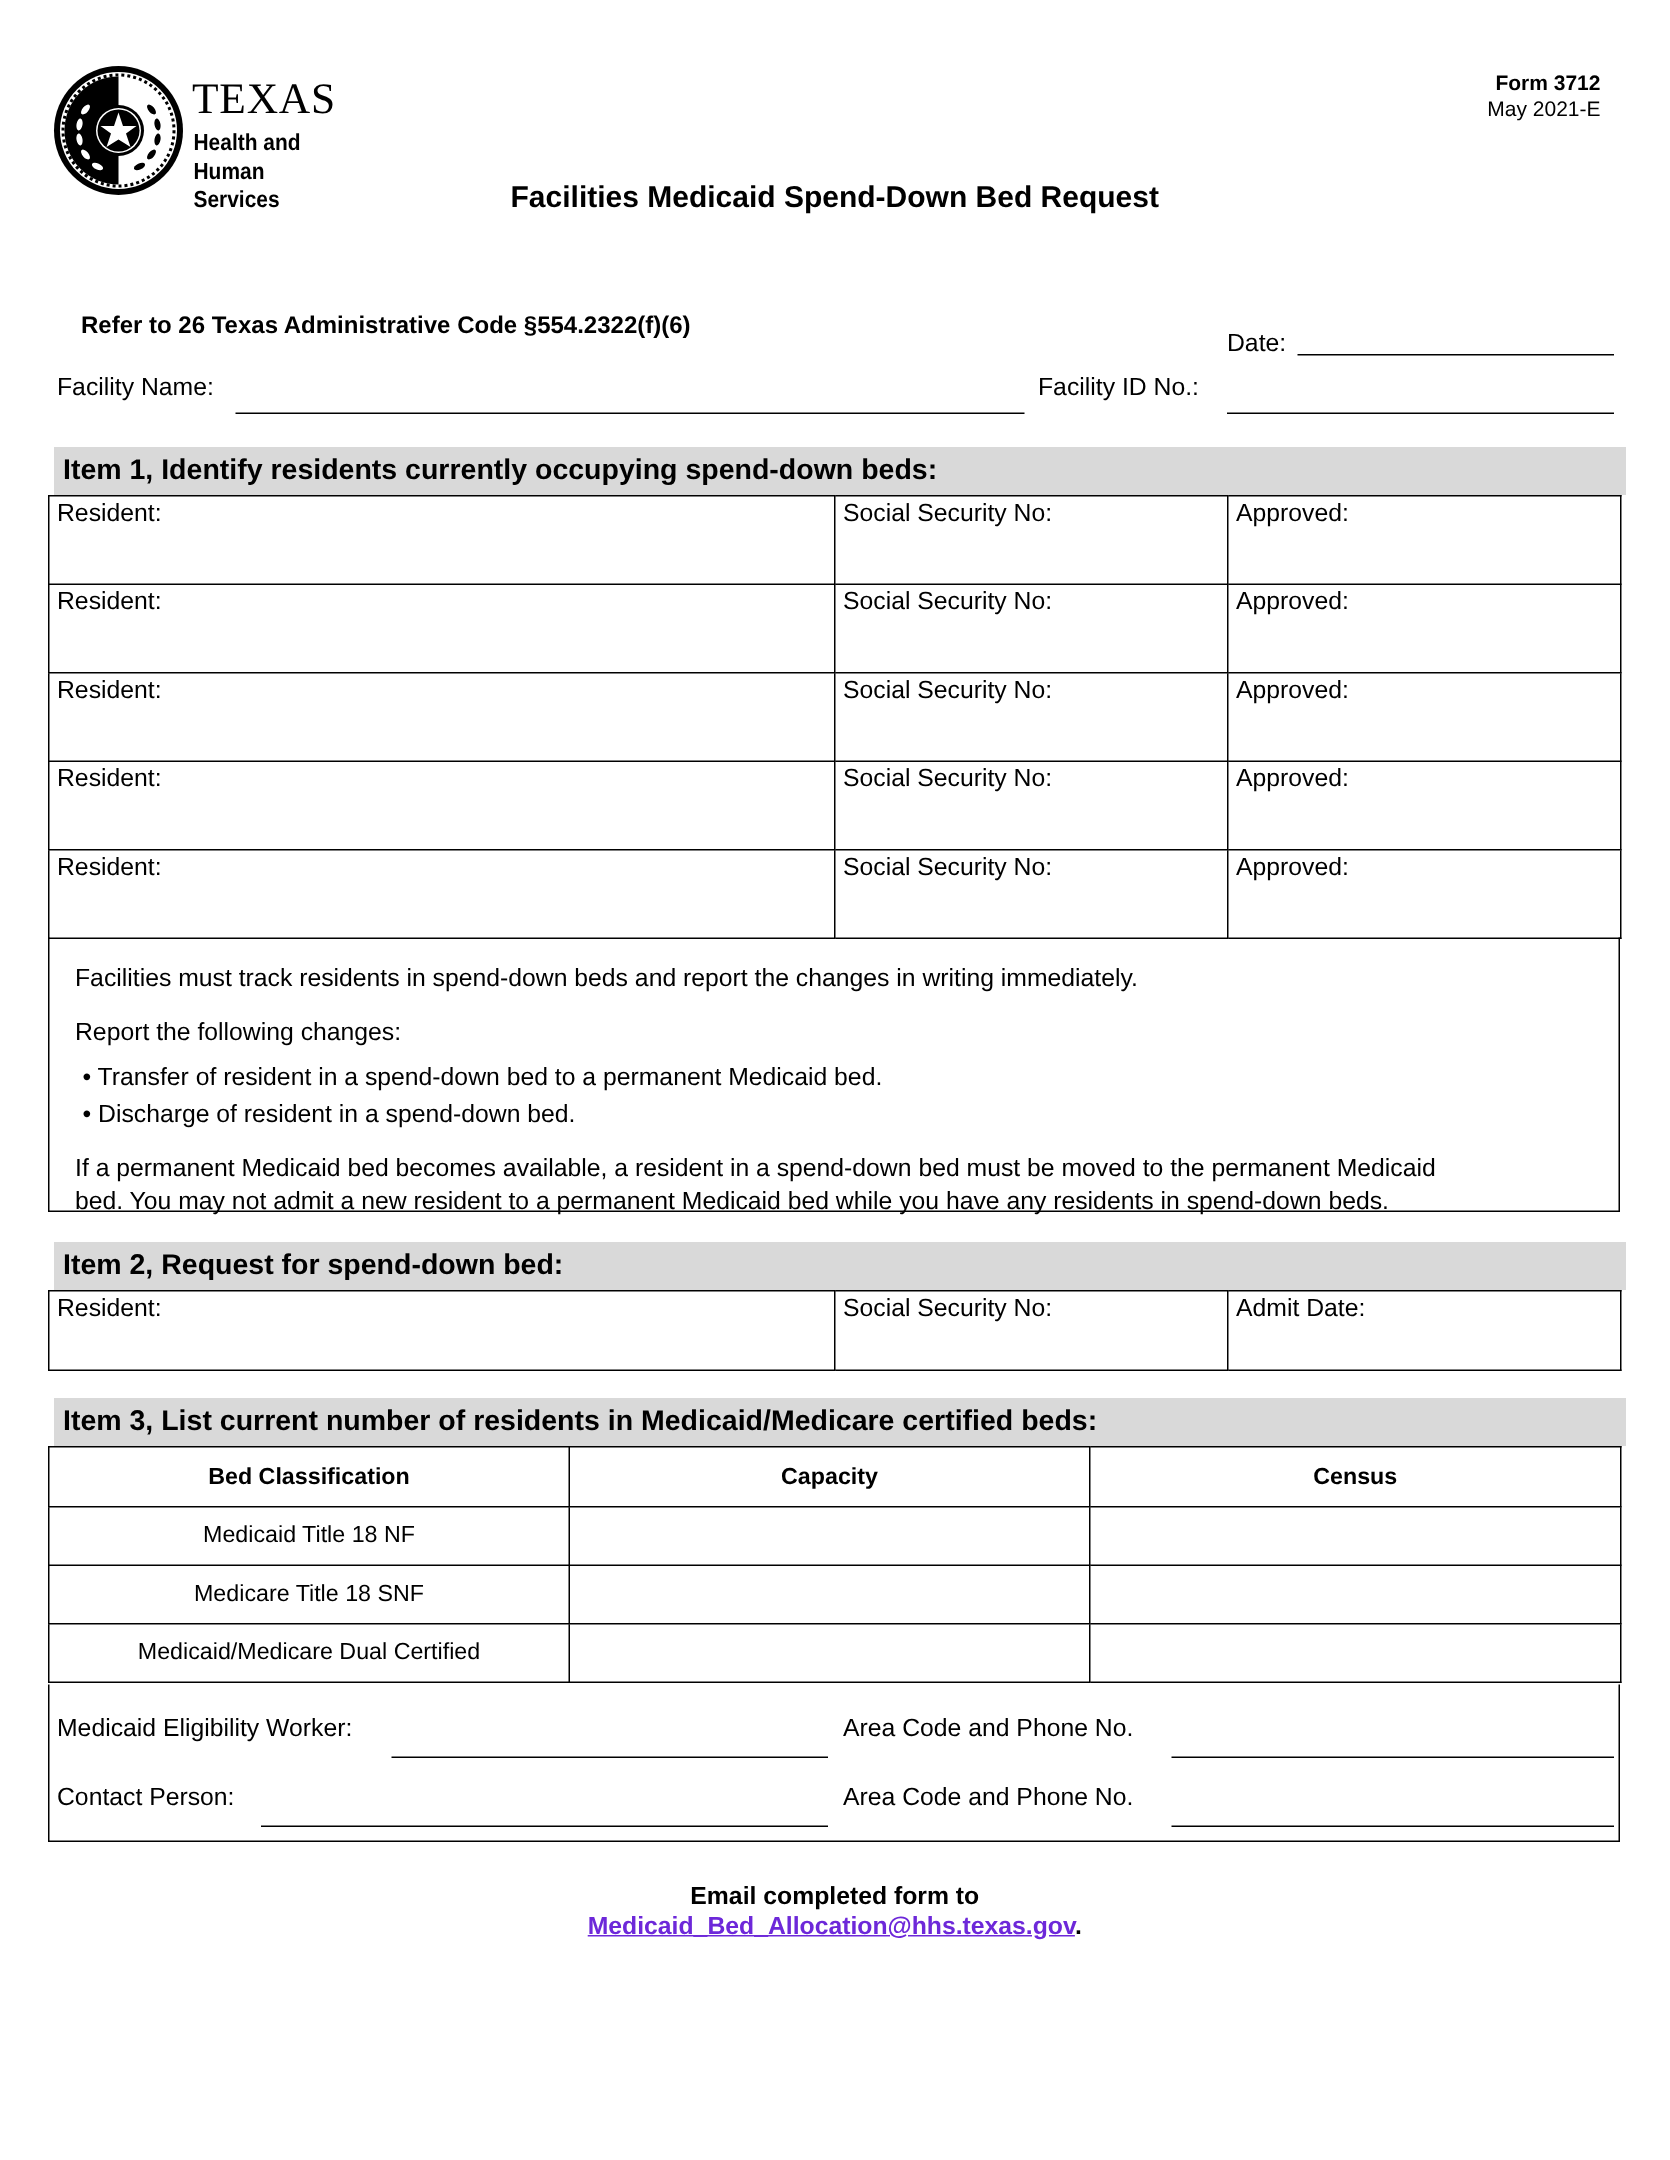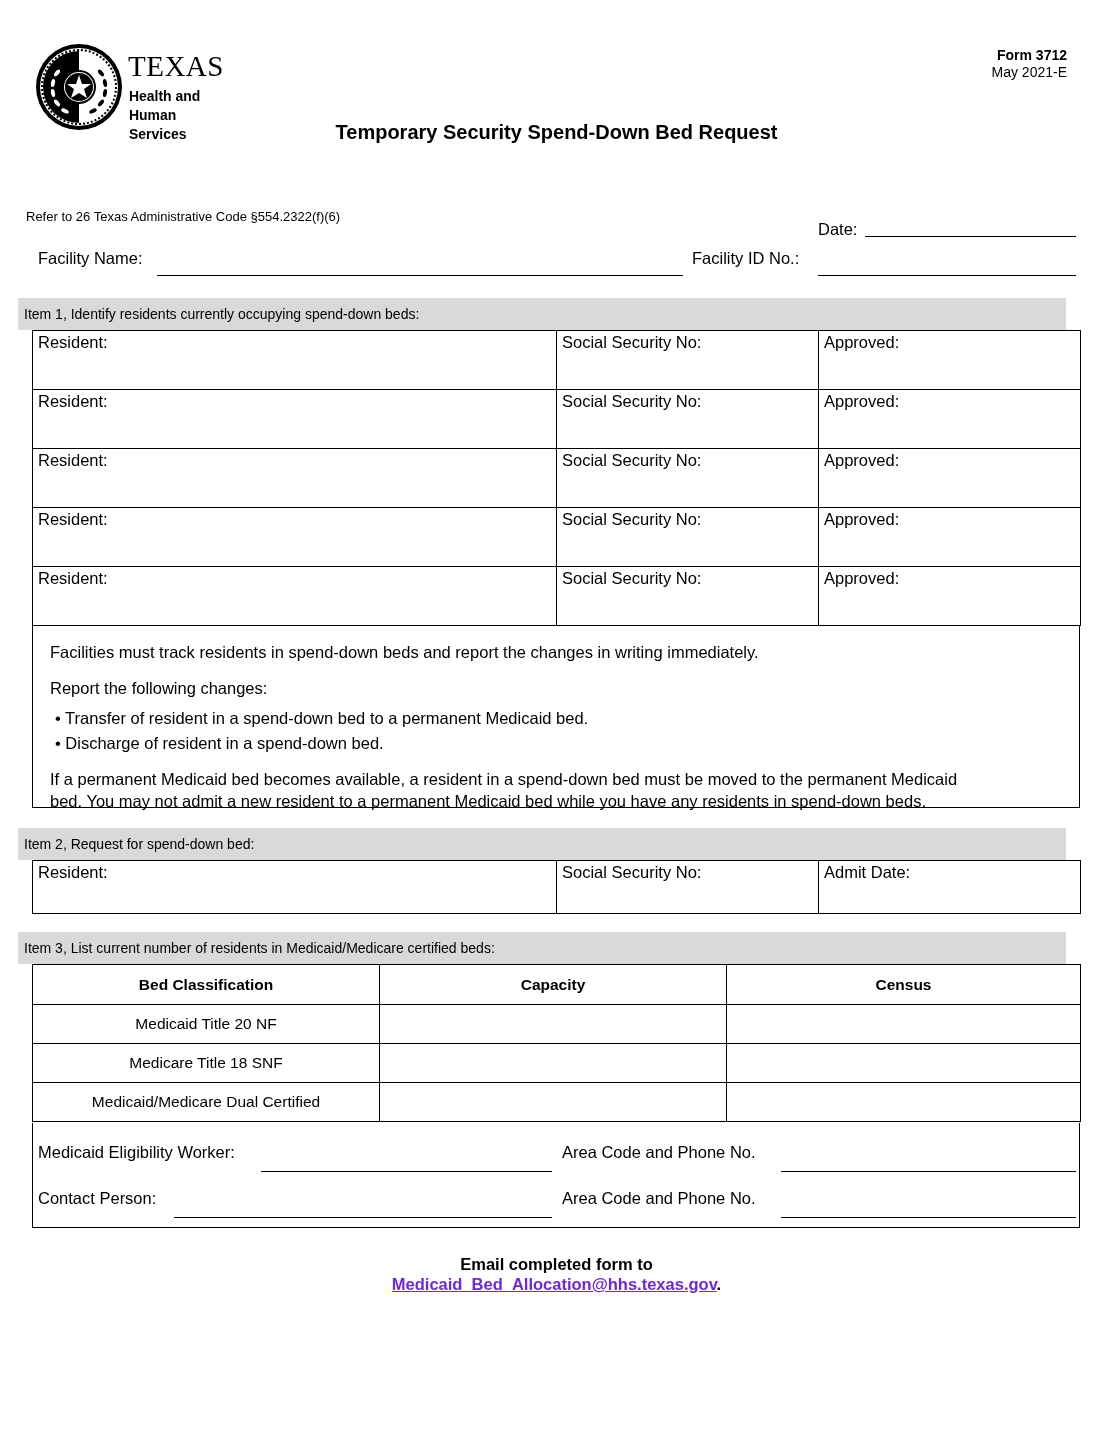--- a/index.html
+++ b/index.html
@@ -5,24 +5,24 @@
   html, body { margin:0; padding:0; background:#fff; }
   body { width:1113px; height:1440px; position:relative; font-family:"Liberation Sans", sans-serif; color:#000; overflow:hidden; }
   .abs { position:absolute; }
   .logo { left:35px; top:43px; width:230px; height:90px; }
   .seal { position:absolute; left:0; top:0; width:88px; height:88px; }
   .logo-texas { position:absolute; left:93px; top:7px; font-family:"Liberation Serif", serif; font-size:29px; letter-spacing:0.5px; }
   .logo-sub { position:absolute; left:94px; top:43px; font-size:15.5px; font-weight:bold; line-height:19px; transform:scaleX(0.9); transform-origin:left top; }
   .form-no { right:46px; top:47px; text-align:right; font-size:14px; line-height:17px; }
   .form-no b { font-weight:bold;text-align:center; }
   .title { left:0; width:1113px; top:121px; text-align:center; font-size:20px; font-weight:bold; }
-  .ref { left:26px; top:209px; font-size:13px; font-weight:normal; }
+  .ref { left:54px; top:209px; font-size:16px; font-weight:bold; }
   .lbl { font-size:16.5px; }
   .line { border-bottom:1.3px solid #000; height:0; }
-  .section-head { left:18px; width:1048px; height:32px; background:#d9d9d9; font-size:14px; font-weight:normal; line-height:32px; padding-left:6px; box-sizing:border-box; }
+  .section-head { left:36px; width:1048px; height:32px; background:#d9d9d9; font-size:19px; font-weight:bold; line-height:32px; padding-left:6px; box-sizing:border-box; }
   table.grid { position:absolute; border-collapse:collapse; table-layout:fixed; }
   table.grid td { border:1.3px solid #000; vertical-align:top; font-size:16.5px; padding:2px 5px; box-sizing:border-box; }
   .notes { left:32px; width:1048px; top:625px; height:183px; border:1.3px solid #000; border-top:none; box-sizing:border-box; font-size:16.5px; }
   .notes p { margin:11px; position:absolute; left:6px; }
   table.beds td { text-align:center; vertical-align:middle; font-size:15.5px; padding:0; }
   table.beds td.head { font-weight:bold; }
   .contact-box { left:32px; width:1048px; top:1123px; height:105px; border:1.3px solid #000; border-top:none; box-sizing:border-box; }
   .email { left:0; width:1113px; top:1254px; text-align:center; font-size:16.5px; font-weight:bold; line-height:20px; }
   .email a { color:#6d28d9; text-decoration:underline; }
 </style>
@@ -59,21 +59,21 @@
     <div>Health and Human</div>
     <div>Services</div>
   </div>
 </div>
 
 <div class="abs form-no">
   <div><b>Form 3712</b></div>
   <div>May 2021-E</div>
 </div>
 
-<div class="abs title">Temporary Security Spend-Down Bed Request</div>
+<div class="abs title">Facilities Medicaid Spend-Down Bed Request</div>
 
 <div class="abs ref">Refer to 26 Texas Administrative Code §554.2322(f)(6)</div>
 <div class="abs lbl" style="left:818px; top:220px;">Date:</div>
 <div class="abs line" style="left:865px; top:236px; width:211px;"></div>
 
 <div class="abs lbl" style="left:38px; top:249px;">Facility Name:</div>
 <div class="abs line" style="left:157px; top:275px; width:526px;"></div>
 <div class="abs lbl" style="left:692px; top:249px;">Facility ID No.:</div>
 <div class="abs line" style="left:818px; top:275px; width:258px;"></div>
 
@@ -145,21 +145,21 @@
       <col style="width:347px">
       <col style="width:354px">
     </colgroup>
   <tbody>
       <tr style="height:40px">
     <td class="head">Bed Classification</td>
     <td class="head">Capacity</td>
     <td class="head">Census</td>
   </tr>
   <tr style="height:39px">
-    <td>Medicaid Title 20 NF</td>
+    <td>Medicaid Title 18 NF</td>
     <td></td>
     <td></td>
   </tr>
   <tr style="height:39px">
     <td>Medicare Title 18 SNF</td>
     <td></td>
     <td></td>
   </tr>
   <tr style="height:39px">
     <td>Medicaid/Medicare Dual Certified</td>

